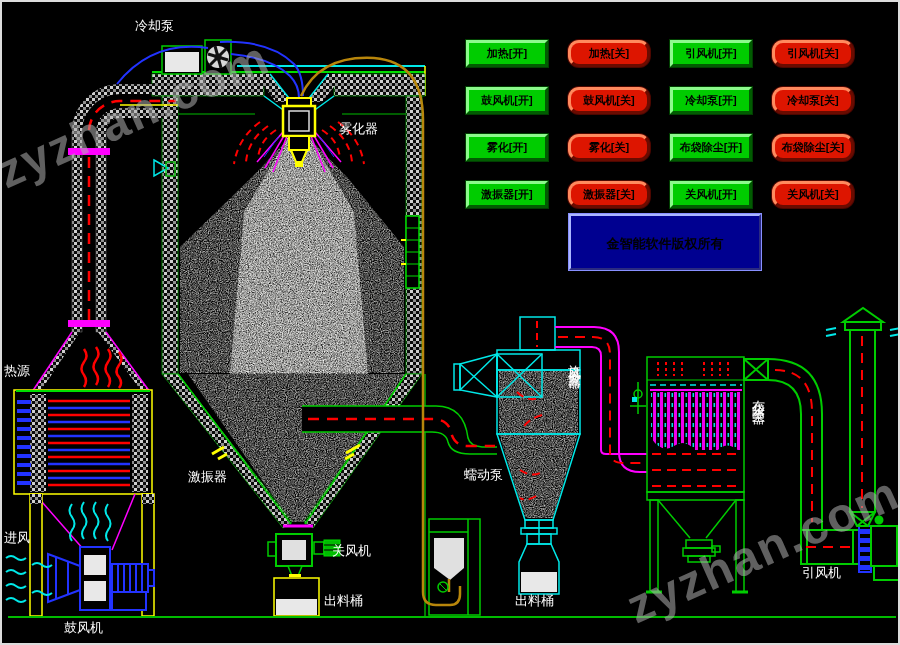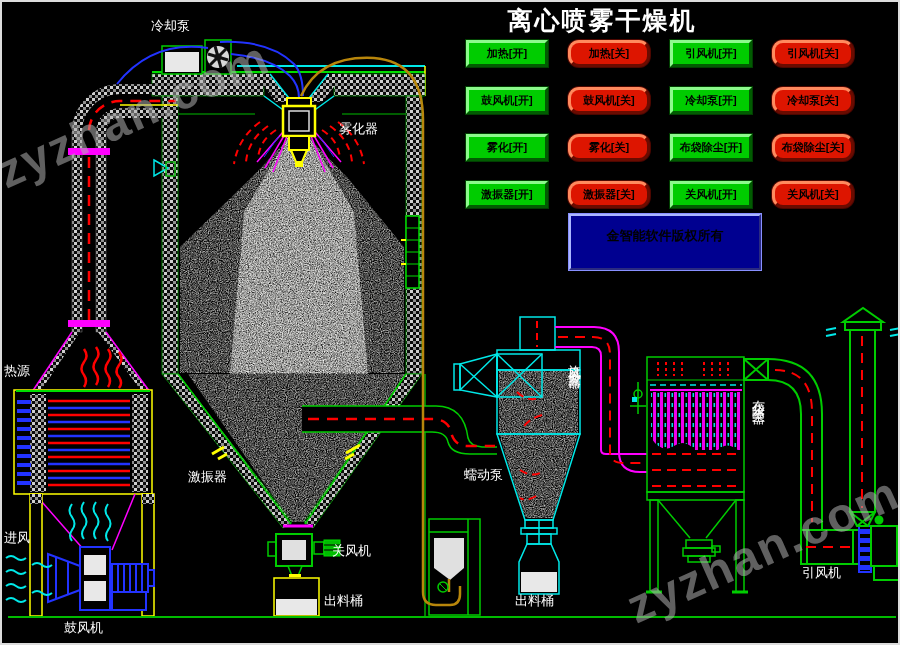--- a/index.html
+++ b/index.html
@@ -3,21 +3,21 @@
 <meta charset="utf-8">
 <style>
   html,body{margin:0;padding:0;background:#222;}
   .stage{position:relative;width:900px;height:645px;background:#000;border:2px solid #dcdcdc;box-sizing:border-box;overflow:hidden;font-family:"Liberation Sans",sans-serif;}
   svg.diagram{position:absolute;left:0;top:0;}
   .title{position:absolute;left:430px;top:2px;width:340px;text-align:center;color:#fff;font-weight:bold;font-size:25px;letter-spacing:2px;}
   .btn-grid{position:absolute;left:464px;top:38px;display:grid;grid-template-columns:repeat(4,82px);grid-auto-rows:27px;column-gap:9px;row-gap:7px;gap:20px;}
   .btn{box-sizing:border-box;display:flex;align-items:center;justify-content:center;font-size:11px;font-weight:bold;color:#000;white-space:nowrap;overflow:hidden;cursor:pointer;border:3px solid;}
   .btn.green{background:var(--btn-green,#00cc00);border-color:#8cfa8c #015c01 #015c01 #8cfa8c;box-shadow:0 0 0 1px #013f01;}
   .btn.red{background:var(--btn-red,#dd1500);border-color:#ff8a5e #6b0b00 #6b0b00 #ff8a5e;box-shadow:0 0 0 1px #4d0700;border-radius:11px;}
-  .notice{position:absolute;left:567px;top:212px;width:192px;height:56px;background:var(--panel-blue,#000090);border:2px solid;border-color:#aab6ff #2a2a80 #2a2a80 #aab6ff;outline:1px solid #8890ff;box-sizing:border-box;text-align:center;color:#000;font-weight:bold;font-size:13px;line-height:24px;padding-top:8px;}
+  .notice{position:absolute;left:567px;top:212px;width:192px;height:56px;background:var(--panel-blue,#000090);border:2px solid;border-color:#aab6ff #2a2a80 #2a2a80 #aab6ff;outline:1px solid #8890ff;box-sizing:border-box;text-align:center;color:#000;font-weight:bold;font-size:13px;line-height:24px;padding-top:16px;}
   .lbl{position:absolute;color:#fff;font-size:13px;white-space:nowrap;}
   .lbl.v{writing-mode:vertical-rl;text-orientation:upright;letter-spacing:3px;white-space:normal;}
   .wm{position:absolute;color:rgba(175,175,175,.55);font-weight:bold;font-size:48px;letter-spacing:2px;transform:rotate(-24deg);pointer-events:none;}
 </style>
 </head>
 <body>
 
 <div class="stage">
 
 <svg class="diagram" width="900" height="645" viewBox="0 0 900 645">
@@ -408,21 +408,20 @@
   </g>
 
   <path d="M421,590 V118 Q421,60 372,56 Q318,53 299,94" stroke="#b8860b" stroke-width="2.5" fill="none"></path>
 
   <line x1="6" y1="615" x2="894" y2="615" stroke="#00bb00" stroke-width="2"></line>
 </svg>
 
 <div class="wm" id="wm1" style="left: -15px; top: 85px;">zyzhan.com</div>
 <div class="wm" id="wm2" style="left:615px;top:520px;">zyzhan.com</div>
 
-<div class="title">离心喷雾干燥机</div>
 
 <div class="btn-grid">
   <div class="btn green">加热[开]</div>
   <div class="btn red">加热[关]</div>
   <div class="btn green">引风机[开]</div>
   <div class="btn red">引风机[关]</div>
   <div class="btn green">鼓风机[开]</div>
   <div class="btn red">鼓风机[关]</div>
   <div class="btn green">冷却泵[开]</div>
   <div class="btn red">冷却泵[关]</div>
@@ -433,21 +432,21 @@
   <div class="btn green">激振器[开]</div>
   <div class="btn red">激振器[关]</div>
   <div class="btn green">关风机[开]</div>
   <div class="btn red">关风机[关]</div>
 </div>
 
 <div class="notice">
   <div>金智能软件版权所有</div>
 </div>
 
-<div class="lbl" style="left:133px;top:15px;margin-left:16px;">冷却泵</div>
+<div class="lbl" style="left:133px;top:15px;">冷却泵</div>
 <div class="lbl" style="left:317px;top:118px;margin-left:20px;">雾化器</div>
 <div class="lbl" style="left:2px;top:360px;">热源</div>
 <div class="lbl" style="left:2px;top:527px;">进风</div>
 <div class="lbl" style="left:62px;top:617px;">鼓风机</div>
 <div class="lbl" style="left:186px;top:466px;font-family:Liberation Mono, monospace;">激振器</div>
 <div class="lbl" style="left:330px;top:540px;">关风机</div>
 <div class="lbl" style="left:322px;top:590px;">出料桶</div>
 <div class="lbl" style="left:421px;top:464px;padding-left:41px;">蠕动泵</div>
 <div class="lbl" style="left:513px;top:590px;">出料桶</div>
 <div class="lbl v" style="left:563px;top:352px;">旋风分离器</div>

